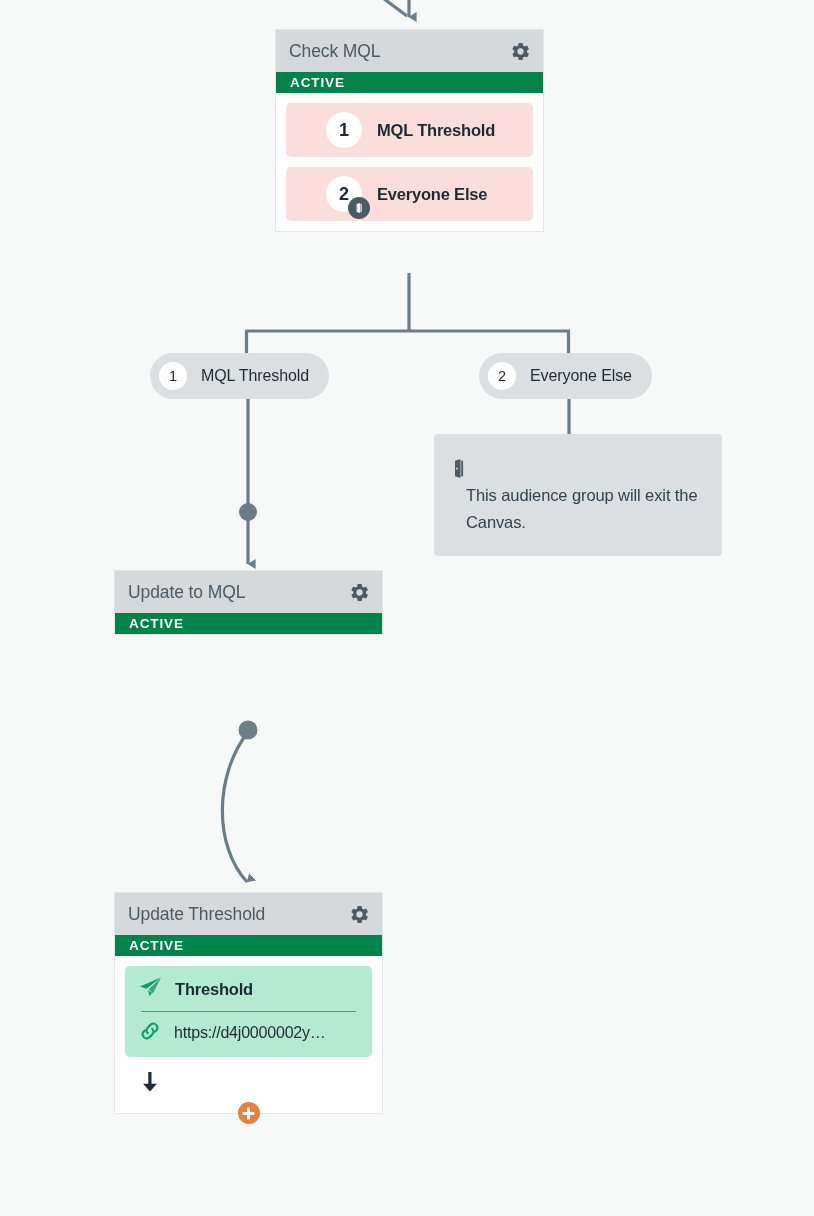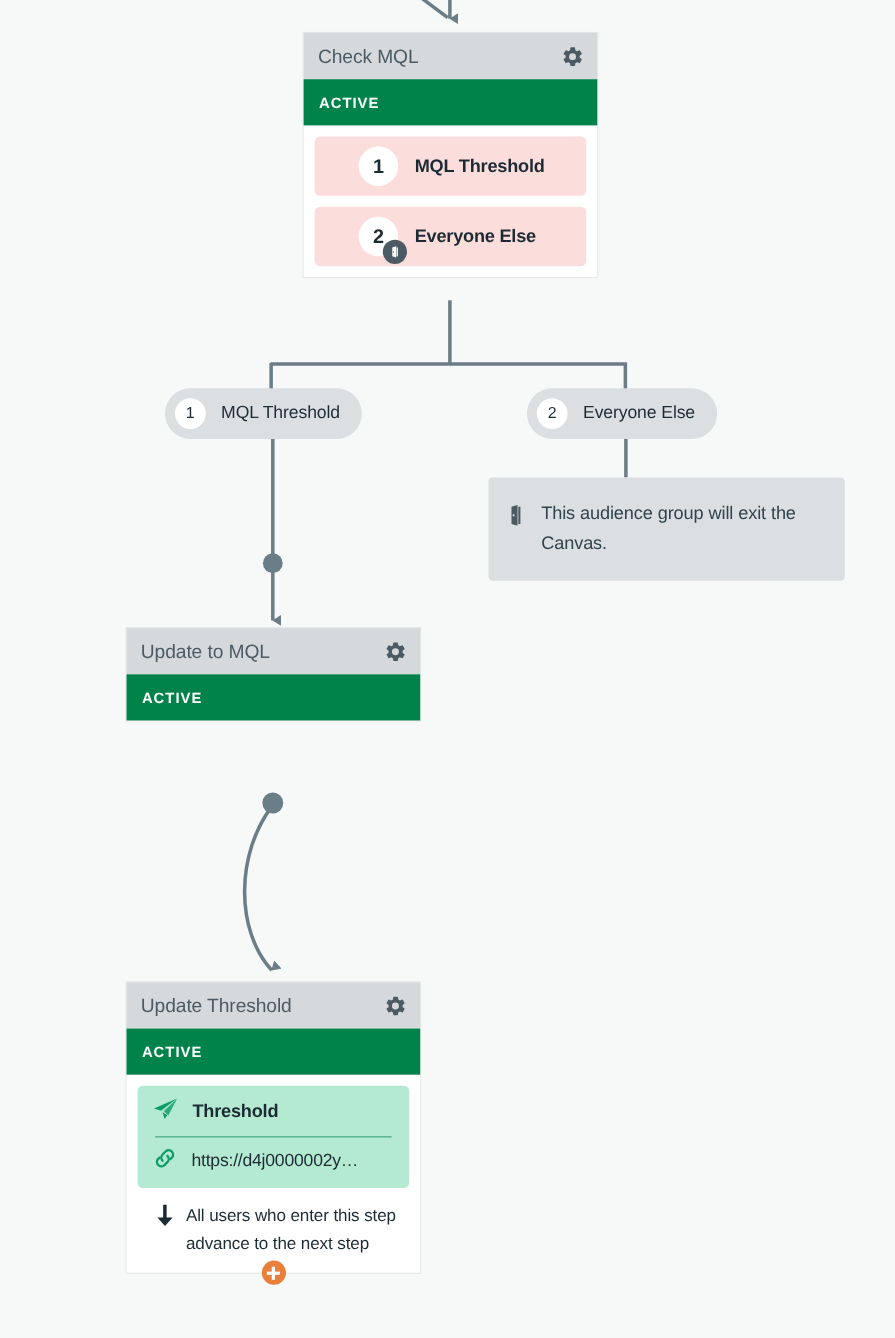--- a/index.html
+++ b/index.html
@@ -42,21 +42,21 @@
     white-space: nowrap;
   }
   .gear-btn {
     width: 22px; height: 22px;
     display: flex; align-items: center; justify-content: center;
     cursor: pointer;
     flex: none;
   }
   .status-bar {
     background: #00834a;
-    height: 42px;
+    height: 21px;
     display: flex;
     align-items: center;
     padding-left: 14px;
   }
   .status-bar span {
     color: #ffffff;
     font-size: 13.5px;
     font-weight: bold;
     letter-spacing: 0.9px;
   }
@@ -288,21 +288,21 @@
     <div class="pill-label">MQL Threshold</div>
   </div>
 
   <div class="pill" style="left:479px; top:353px;">
     <div class="pill-num">
       <span>2</span>
     </div>
     <div class="pill-label">Everyone Else</div>
   </div>
 
-  <div class="note-box" style="left:444px; top:434px; width:324px;">
+  <div class="note-box" style="left:434px; top:434px; width:288px;flex-direction:column;">
     <span class="door-ico">
       <svg width="16" height="19" viewBox="0 0 16 19" fill="#4c5b63">
         <path d="M9.5 0 4 1.7v15.6L9.5 19V0z"></path>
         <rect x="10.2" y="1.7" width="1.9" height="15.6"></rect>
         <circle cx="5.9" cy="9.5" r="0.95" fill="#dcdfe1"></circle>
       </svg>
     </span>
     <div class="note-text">This audience group will exit the Canvas.</div>
   </div>
 
@@ -356,21 +356,20 @@
         </div>
       </div>
 
       <div class="advance-note">
         <span class="arrow-ico">
           <svg width="18" height="20" viewBox="0 0 18 20" fill="#1c2b33">
             <rect x="7.3" y="0" width="3.2" height="13.5"></rect>
             <path d="M2.1 11.8 9 19.6l6.9-7.8H2.1z"></path>
           </svg>
         </span>
-        <span>All users who enter this step advance to the next step</span>
       </div>
     </div>
     <div class="plus-btn">
       <svg width="13" height="13" viewBox="0 0 14 14" fill="#ffffff">
         <rect x="5.4" y="0.6" width="3.2" height="12.8"></rect>
         <rect x="0.6" y="5.4" width="12.8" height="3.2"></rect>
       </svg>
     </div>
   </div>
 

